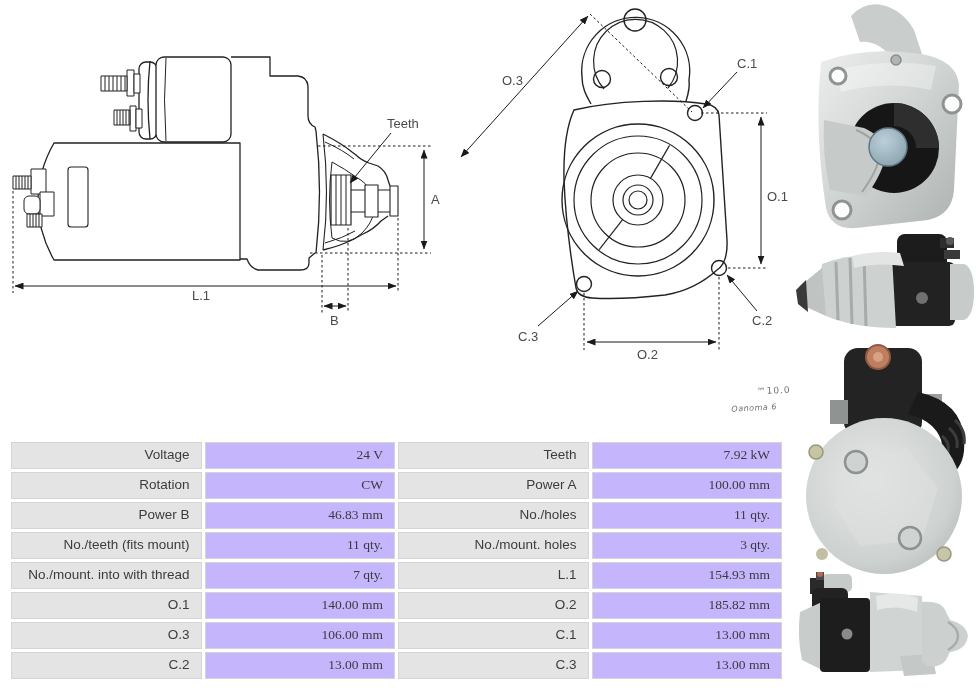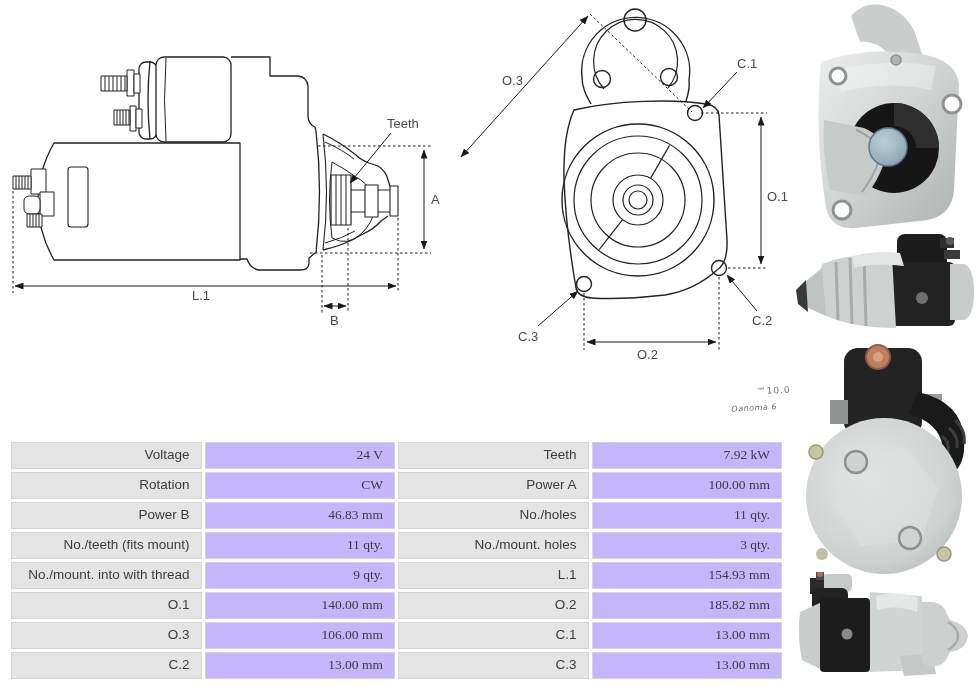--- a/index.html
+++ b/index.html
@@ -286,21 +286,21 @@
         <td class="val">11 qty.</td>
       </tr>
       <tr>
         <td class="lbl">No./teeth (fits mount)</td>
         <td class="val">11 qty.</td>
         <td class="lbl">No./mount. holes</td>
         <td class="val">3 qty.</td>
       </tr>
       <tr>
         <td class="lbl">No./mount. into with thread</td>
-        <td class="val">9 qty.</td>
+        <td class="val">7 qty.</td>
         <td class="lbl">L.1</td>
         <td class="val">154.93 mm</td>
       </tr>
       <tr>
         <td class="lbl">O.1</td>
         <td class="val">140.00 mm</td>
         <td class="lbl">O.2</td>
         <td class="val">185.82 mm</td>
       </tr>
       <tr>

